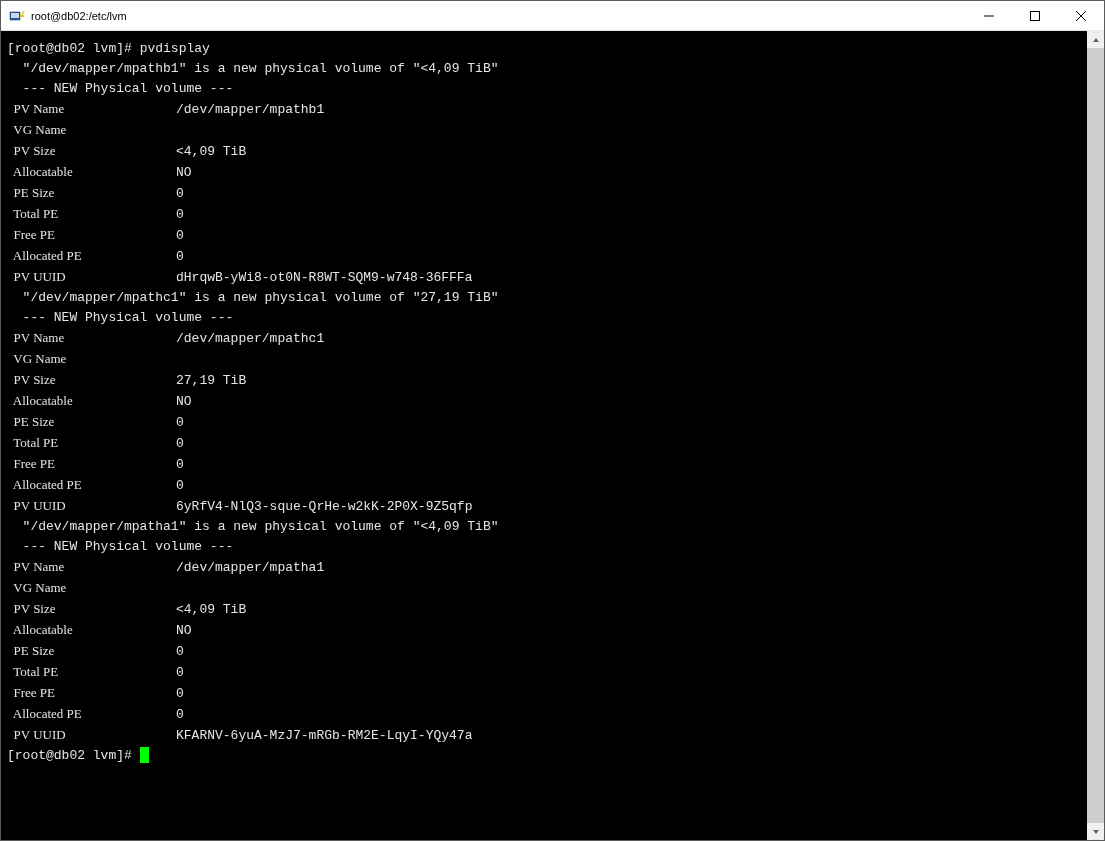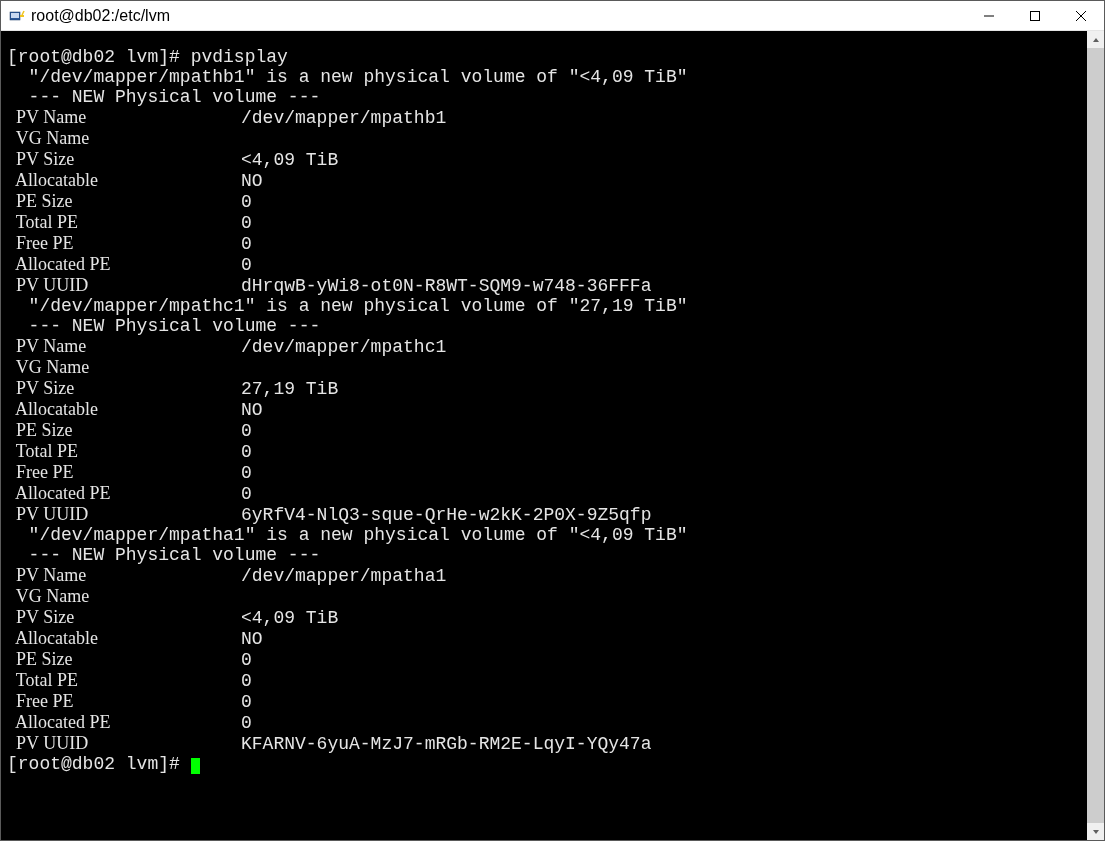--- a/index.html
+++ b/index.html
@@ -20,21 +20,21 @@
   }
   .titlebar .app-icon {
     width: 16px;
     height: 16px;
     margin: 0 6px 0 8px;
     display: flex;
     align-items: center;
     justify-content: center;
   }
   .titlebar .title {
-    font-size: 16px;
+    font-size: 11px;
     color: #000;
     flex: 1;
   }
   .win-controls {
     display: flex;
     height: 100%;
   }
   .win-btn {
     width: 46px;
     height: 100%;
@@ -50,23 +50,23 @@
     width: 100%;
     height: calc(100% - 30px);
     background: #000;
   }
   .terminal {
     width: calc(100% - 17px);
     height: 100%;
     background: #000;
     color: #e5e5e5;
     font-family: Consolas, "Courier New", monospace;
-    font-size: 18px;
+    font-size: 13px;
     line-height: 20px;
-    padding: 16px 6px;
+    padding: 8px 6px;
     white-space: pre;
     overflow: hidden;
   }
   .scrollbar {
     position: absolute;
     right: 0;
     top: 0;
     width: 17px;
     height: 100%;
     background: #f0f0f0;

